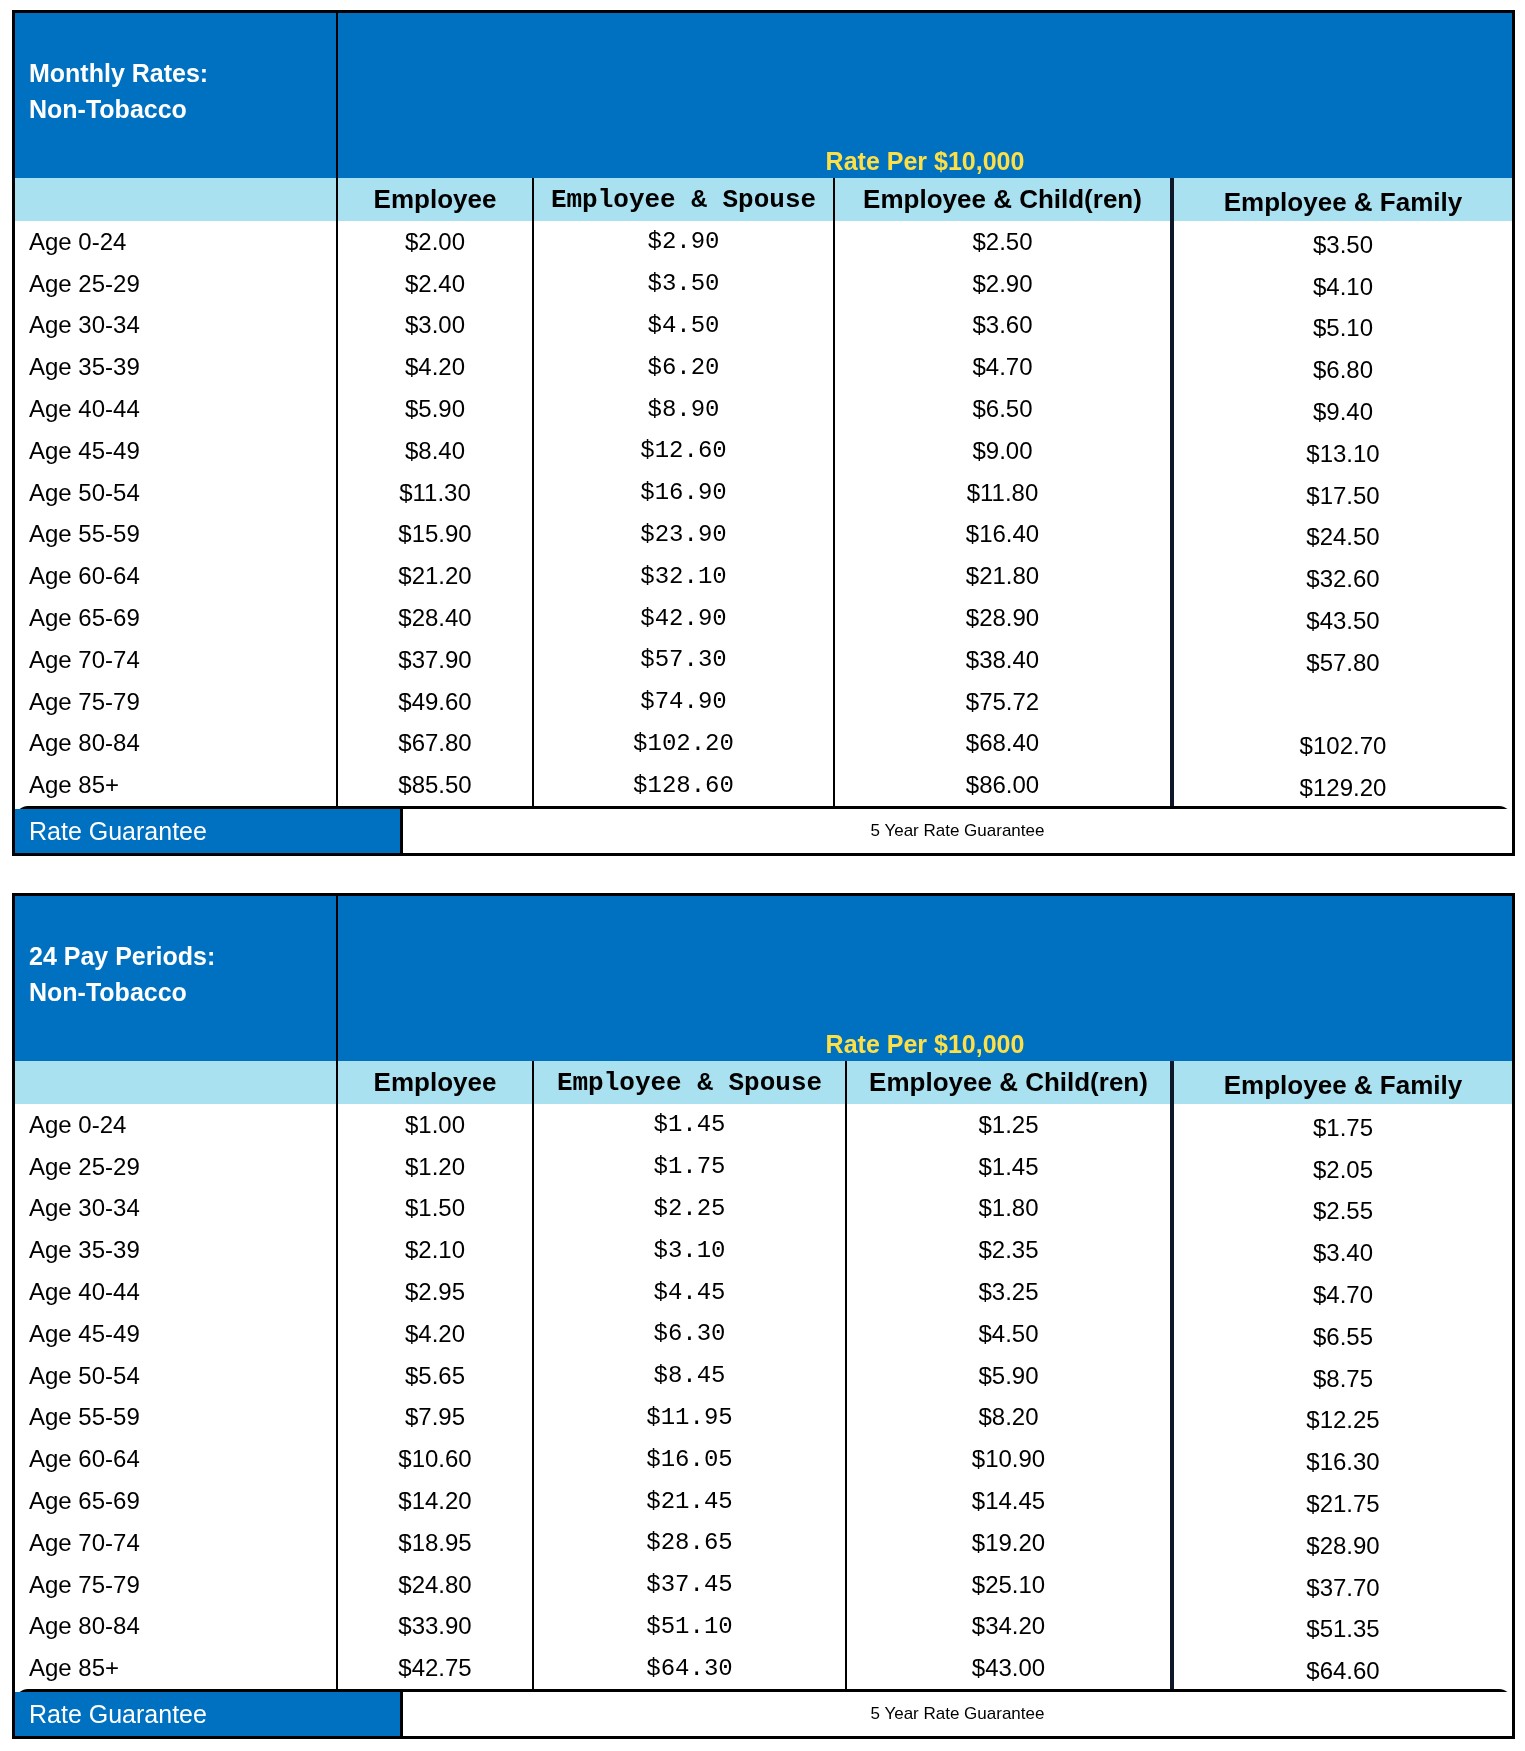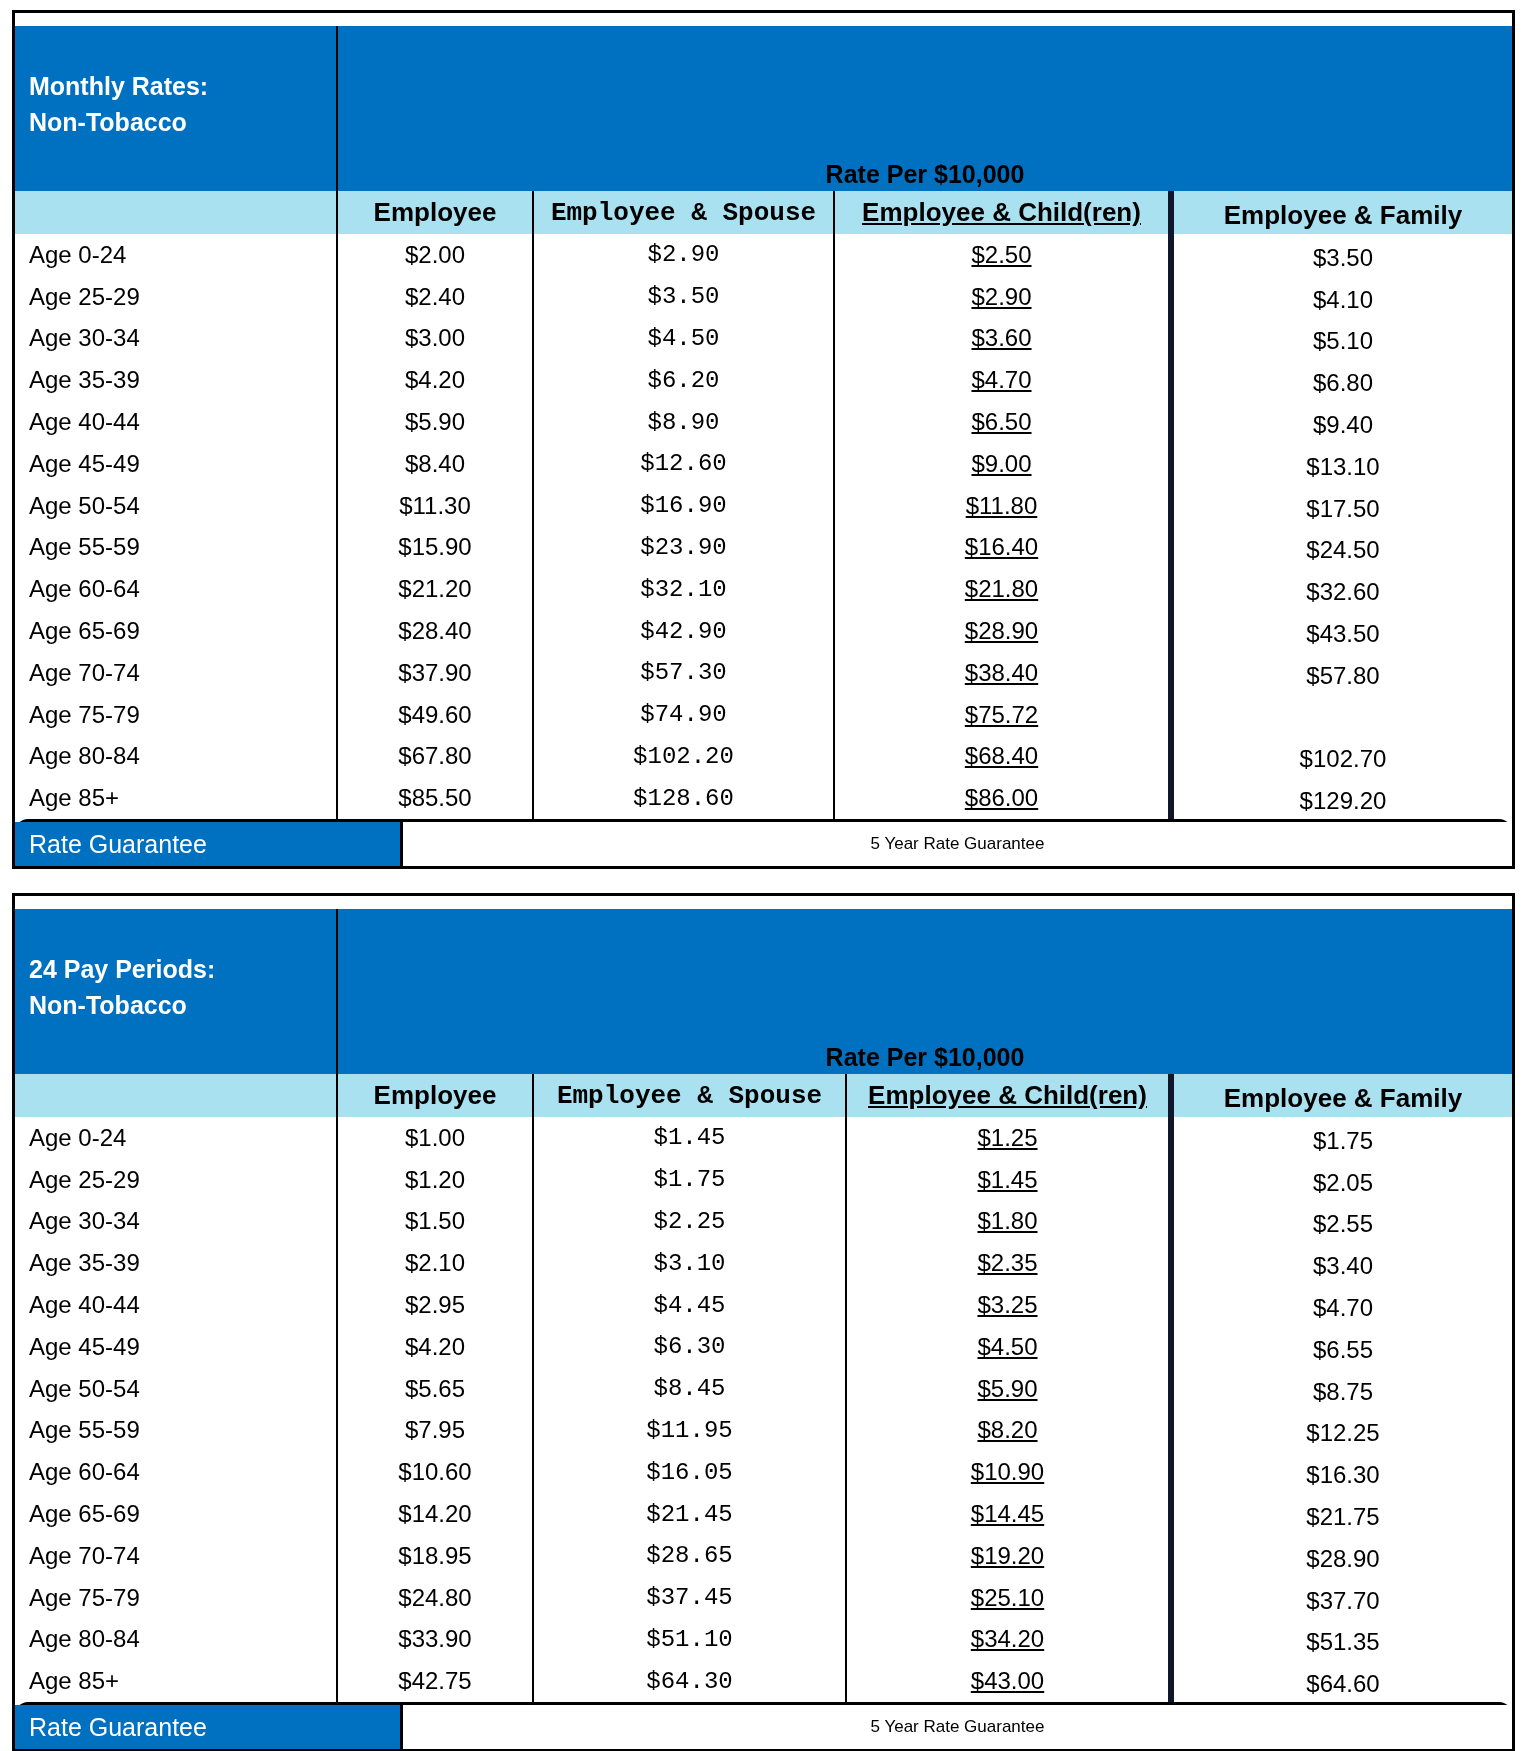--- a/index.html
+++ b/index.html
@@ -2,37 +2,37 @@
 <html><head>
 <meta charset="utf-8">
 <style>
   html, body { margin: 0; padding: 0; background: #ffffff; }
   body { width: 1525px; height: 1751px; position: relative; overflow: hidden;
          font-family: "Liberation Sans", "DejaVu Sans", sans-serif; color: #000; }
   .rate-table { position: absolute; left: 12px; width: 1503px; box-sizing: border-box;
                 border: 3px solid #000; }
   .t1 { top: 10px; }
   .t2 { top: 893px; }
-  .hdr { display: flex; height: 165px; background: #0070C0; margin-top: 13px; }
+  .hdr { display: flex; height: 165px; background: #0070C0; }
   .hdr-title { width: 323px; box-sizing: border-box; padding-left: 14px;
                display: flex; flex-direction: column; justify-content: center;
                color: #fff; font-weight: bold; font-size: 25px; line-height: 36px;
                border-right: 2px solid #000; padding-bottom: 10px; }
   .hdr-rate { flex: 1; display: flex; align-items: flex-end; justify-content: center;
-              color: #000000; font-weight: bold; font-size: 25px; padding-bottom: 2px; }
+              color: #fde047; font-weight: bold; font-size: 25px; padding-bottom: 2px; }
   .cols { display: flex; height: 43px; background: #A9E1F0; }
   .cell { box-sizing: border-box; display: flex; align-items: center; justify-content: center;
           font-size: 25px; }
   .c0 { width: 323px; justify-content: flex-start; padding-left: 14px; border-right: 2px solid #000; }
   .cols .cell { font-weight: bold; font-size: 26px; }
   .row { display: flex; height: 41.8px; background: #fff; }
   .row .cell { font-size: 24px; }
   .c1 { width: 196px; border-right: 2px solid #000; }
   .c2 { width: 301px; border-right: 2px solid #000; font-family: Liberation Mono, monospace; }
-  .c3 { width: 339px; border-right: 6px solid #0f172a; text-decoration: underline; }
+  .c3 { width: 339px; border-right: 4px solid #0f172a; }
   .c4 { flex: 1; margin-top: 6px; }
   .t2 .c2 { width: 313px; }
   .t2 .c3 { width: 327px; }
   .guar { display: flex; height: 44px; border-top: 3px solid #000; border-radius: 13px; }
   .guar-label { width: 388px; box-sizing: border-box; background: #0070C0; color: #fff;
                 font-size: 25px; display: flex; align-items: center; padding-left: 14px;
                 border-right: 3px solid #000; }
   .guar-value { flex: 1; display: flex; align-items: center; justify-content: center;
                 font-size: 17px; background: #fff; }
 </style>

